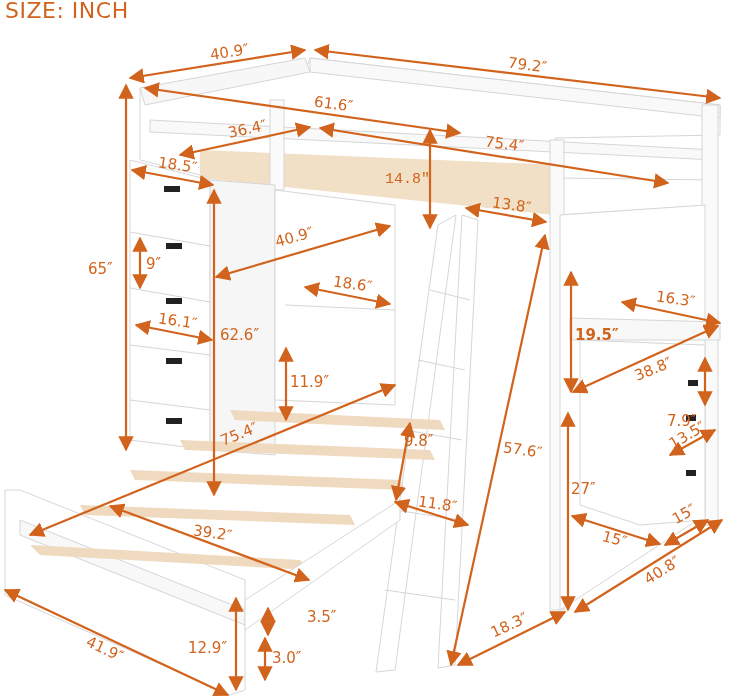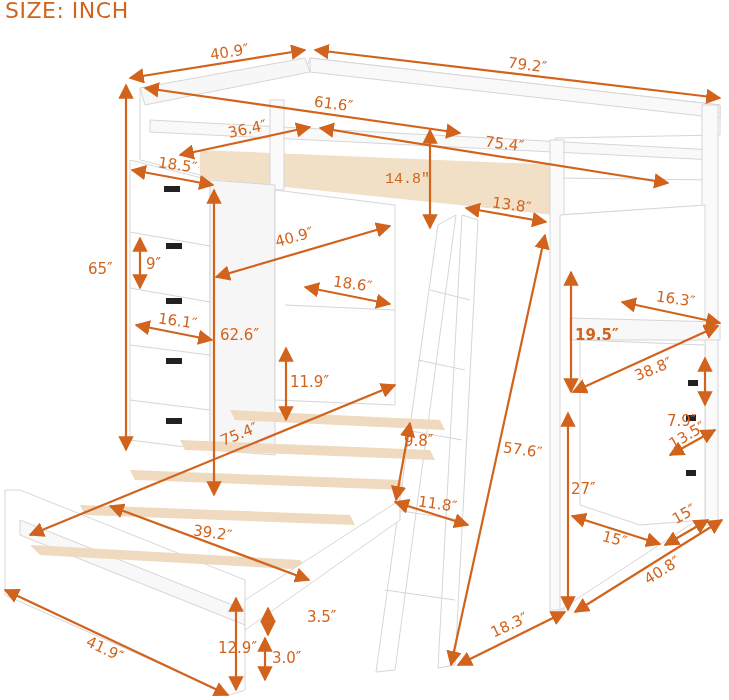--- a/index.html
+++ b/index.html
@@ -147,17 +147,17 @@
   <div class="dim" style="left:668px;top:428px;transform:rotate(-30deg);">13.5″</div>
   <div class="dim" style="left:503px;top:443px;transform:rotate(8deg);">57.6″</div>
   <div class="dim" style="left:404px;top:434px;">9.8″</div>
   <div class="dim" style="left:418px;top:497px;transform:rotate(8deg);">11.8″</div>
   <div class="dim" style="left:571px;top:482px;">27″</div>
   <div class="dim" style="left:602px;top:532px;transform:rotate(15deg);">15″</div>
   <div class="dim" style="left:672px;top:507px;transform:rotate(-30deg);">15″</div>
   <div class="dim" style="left:643px;top:563px;transform:rotate(-32deg);">40.8″</div>
   <div class="dim" style="left:193px;top:526px;transform:rotate(8deg);">39.2″</div>
   <div class="dim" style="left:85px;top:642px;transform:rotate(25deg);">41.9″</div>
-  <div class="dim" style="left:188px;top:641px;margin-left:30px;">12.9″</div>
+  <div class="dim" style="left:188px;top:641px;">12.9″</div>
   <div class="dim" style="left:275px;top:610px;margin-left:32px;">3.5″</div>
   <div class="dim" style="left:272px;top:651px;">3.0″</div>
   <div class="dim" style="left:490px;top:618px;transform:rotate(-25deg);">18.3″</div>
 </div>
 
 </body></html>

